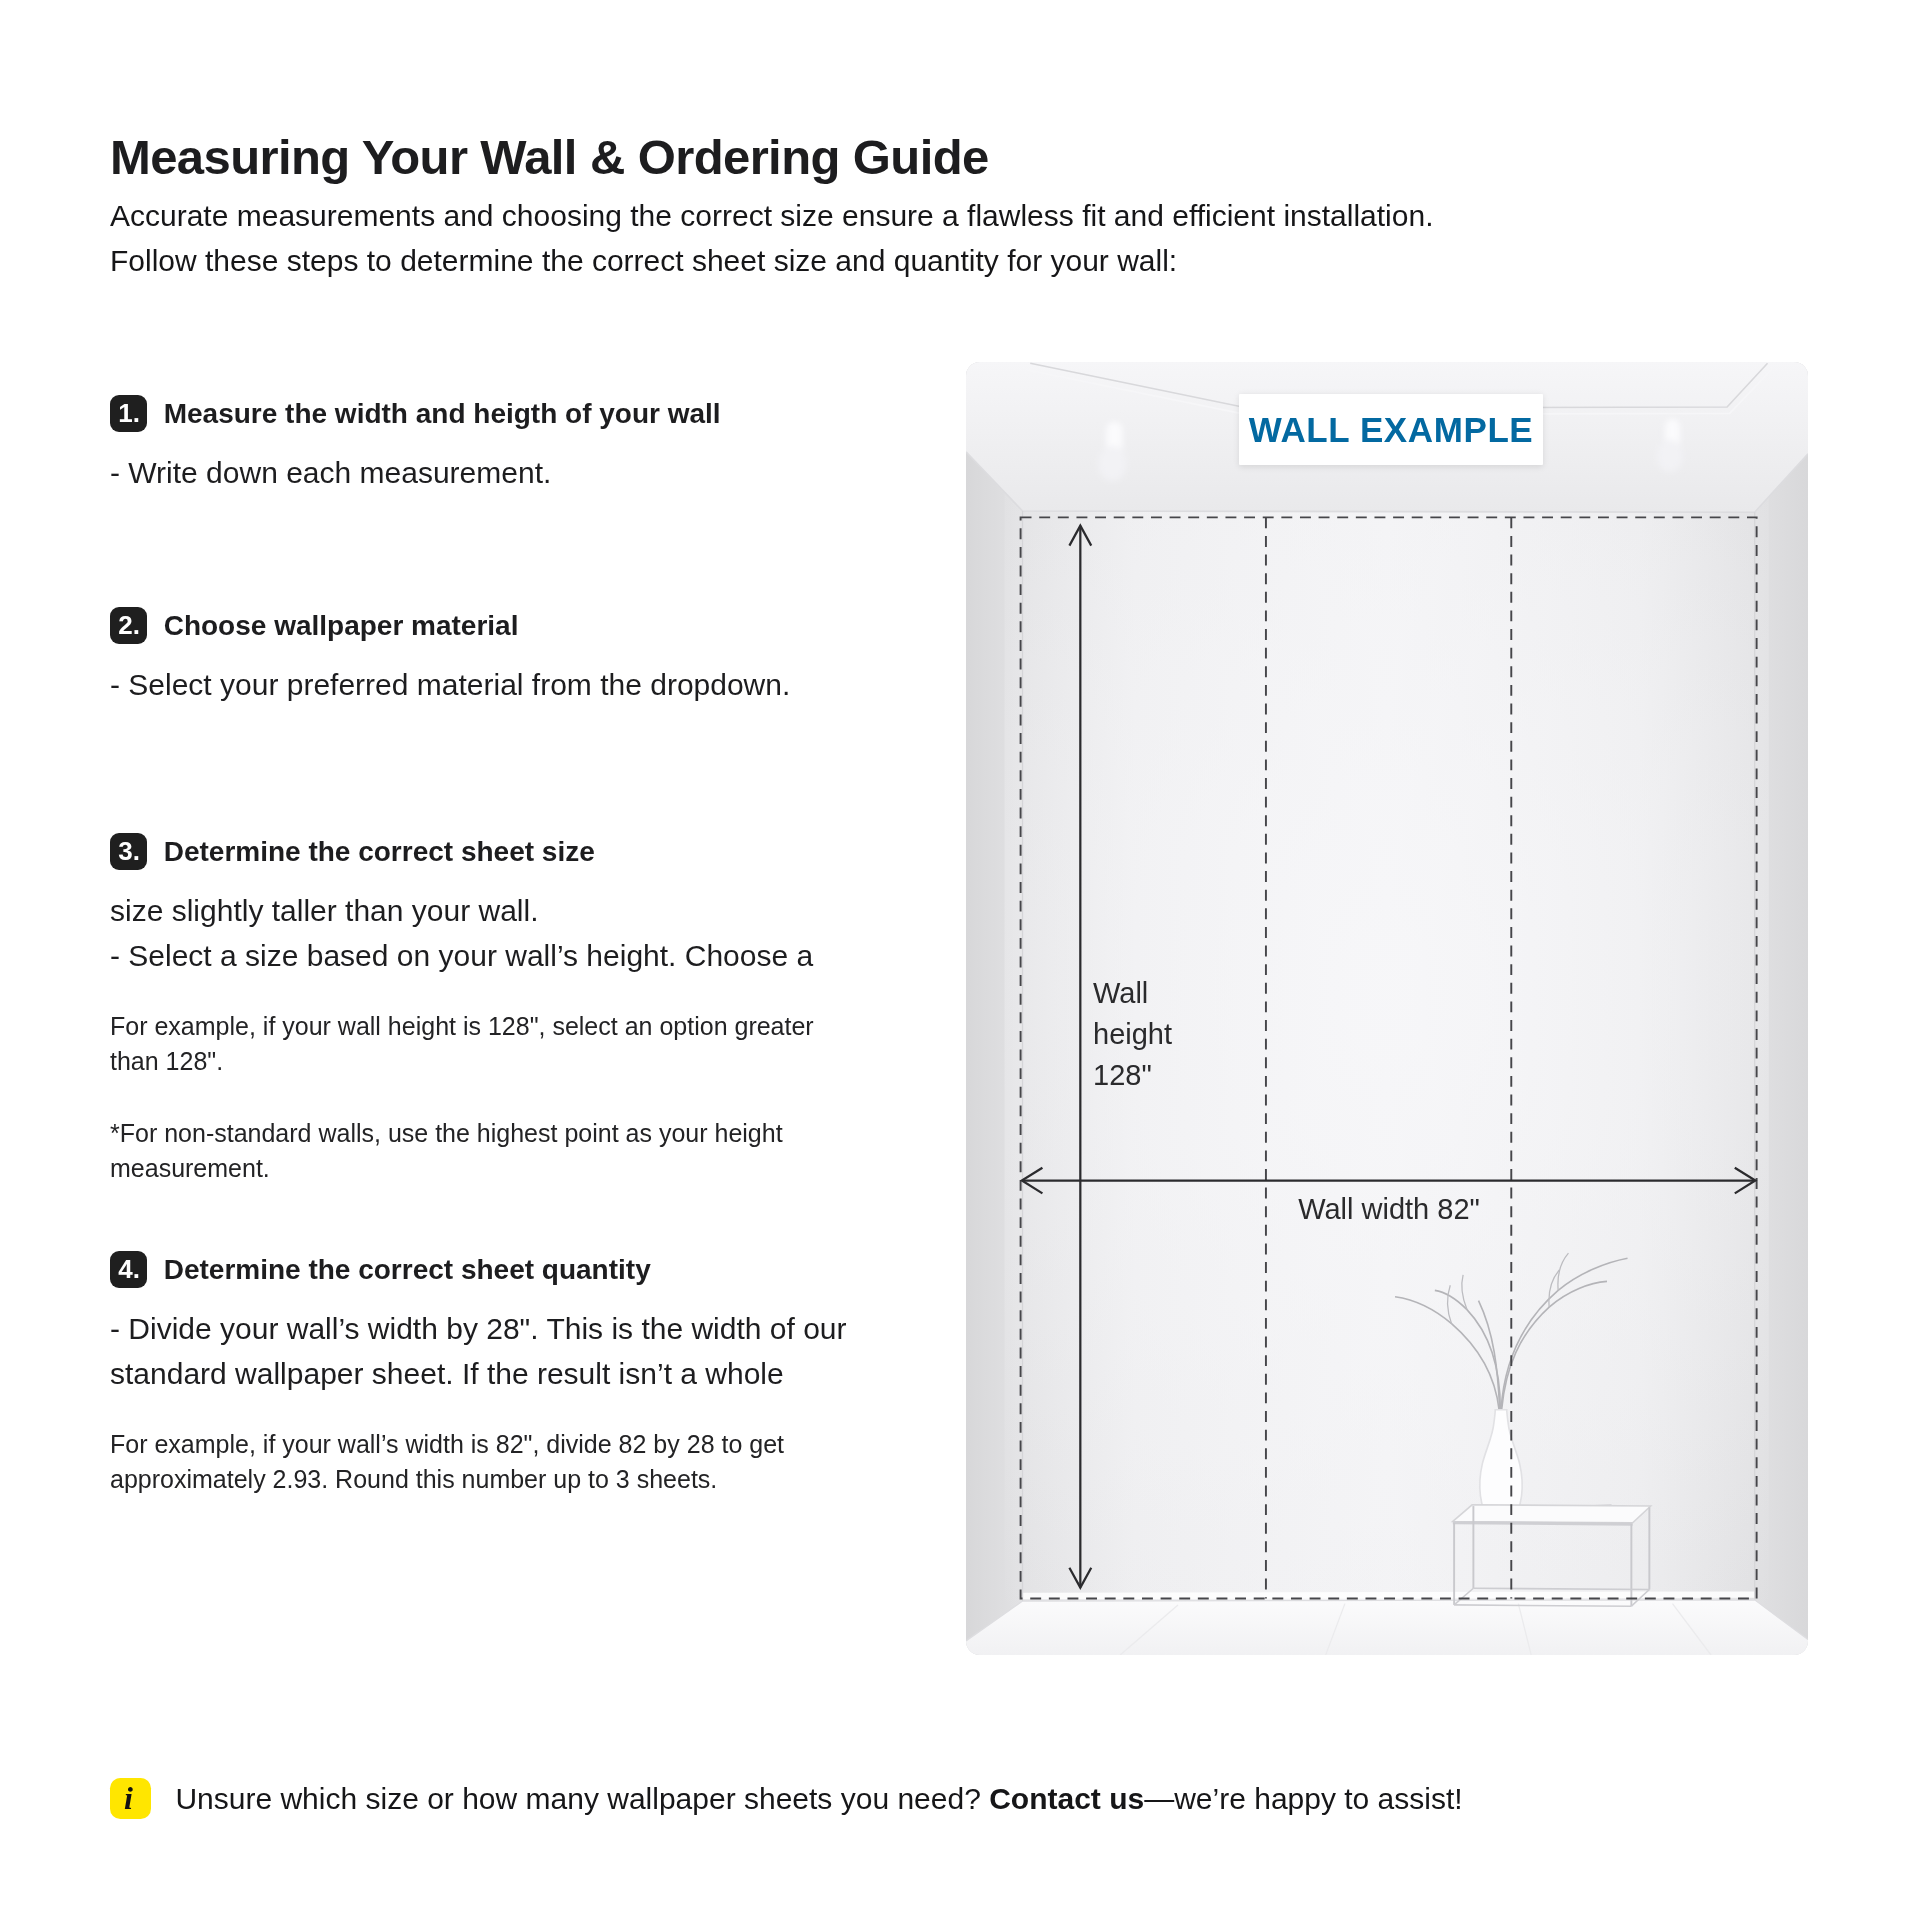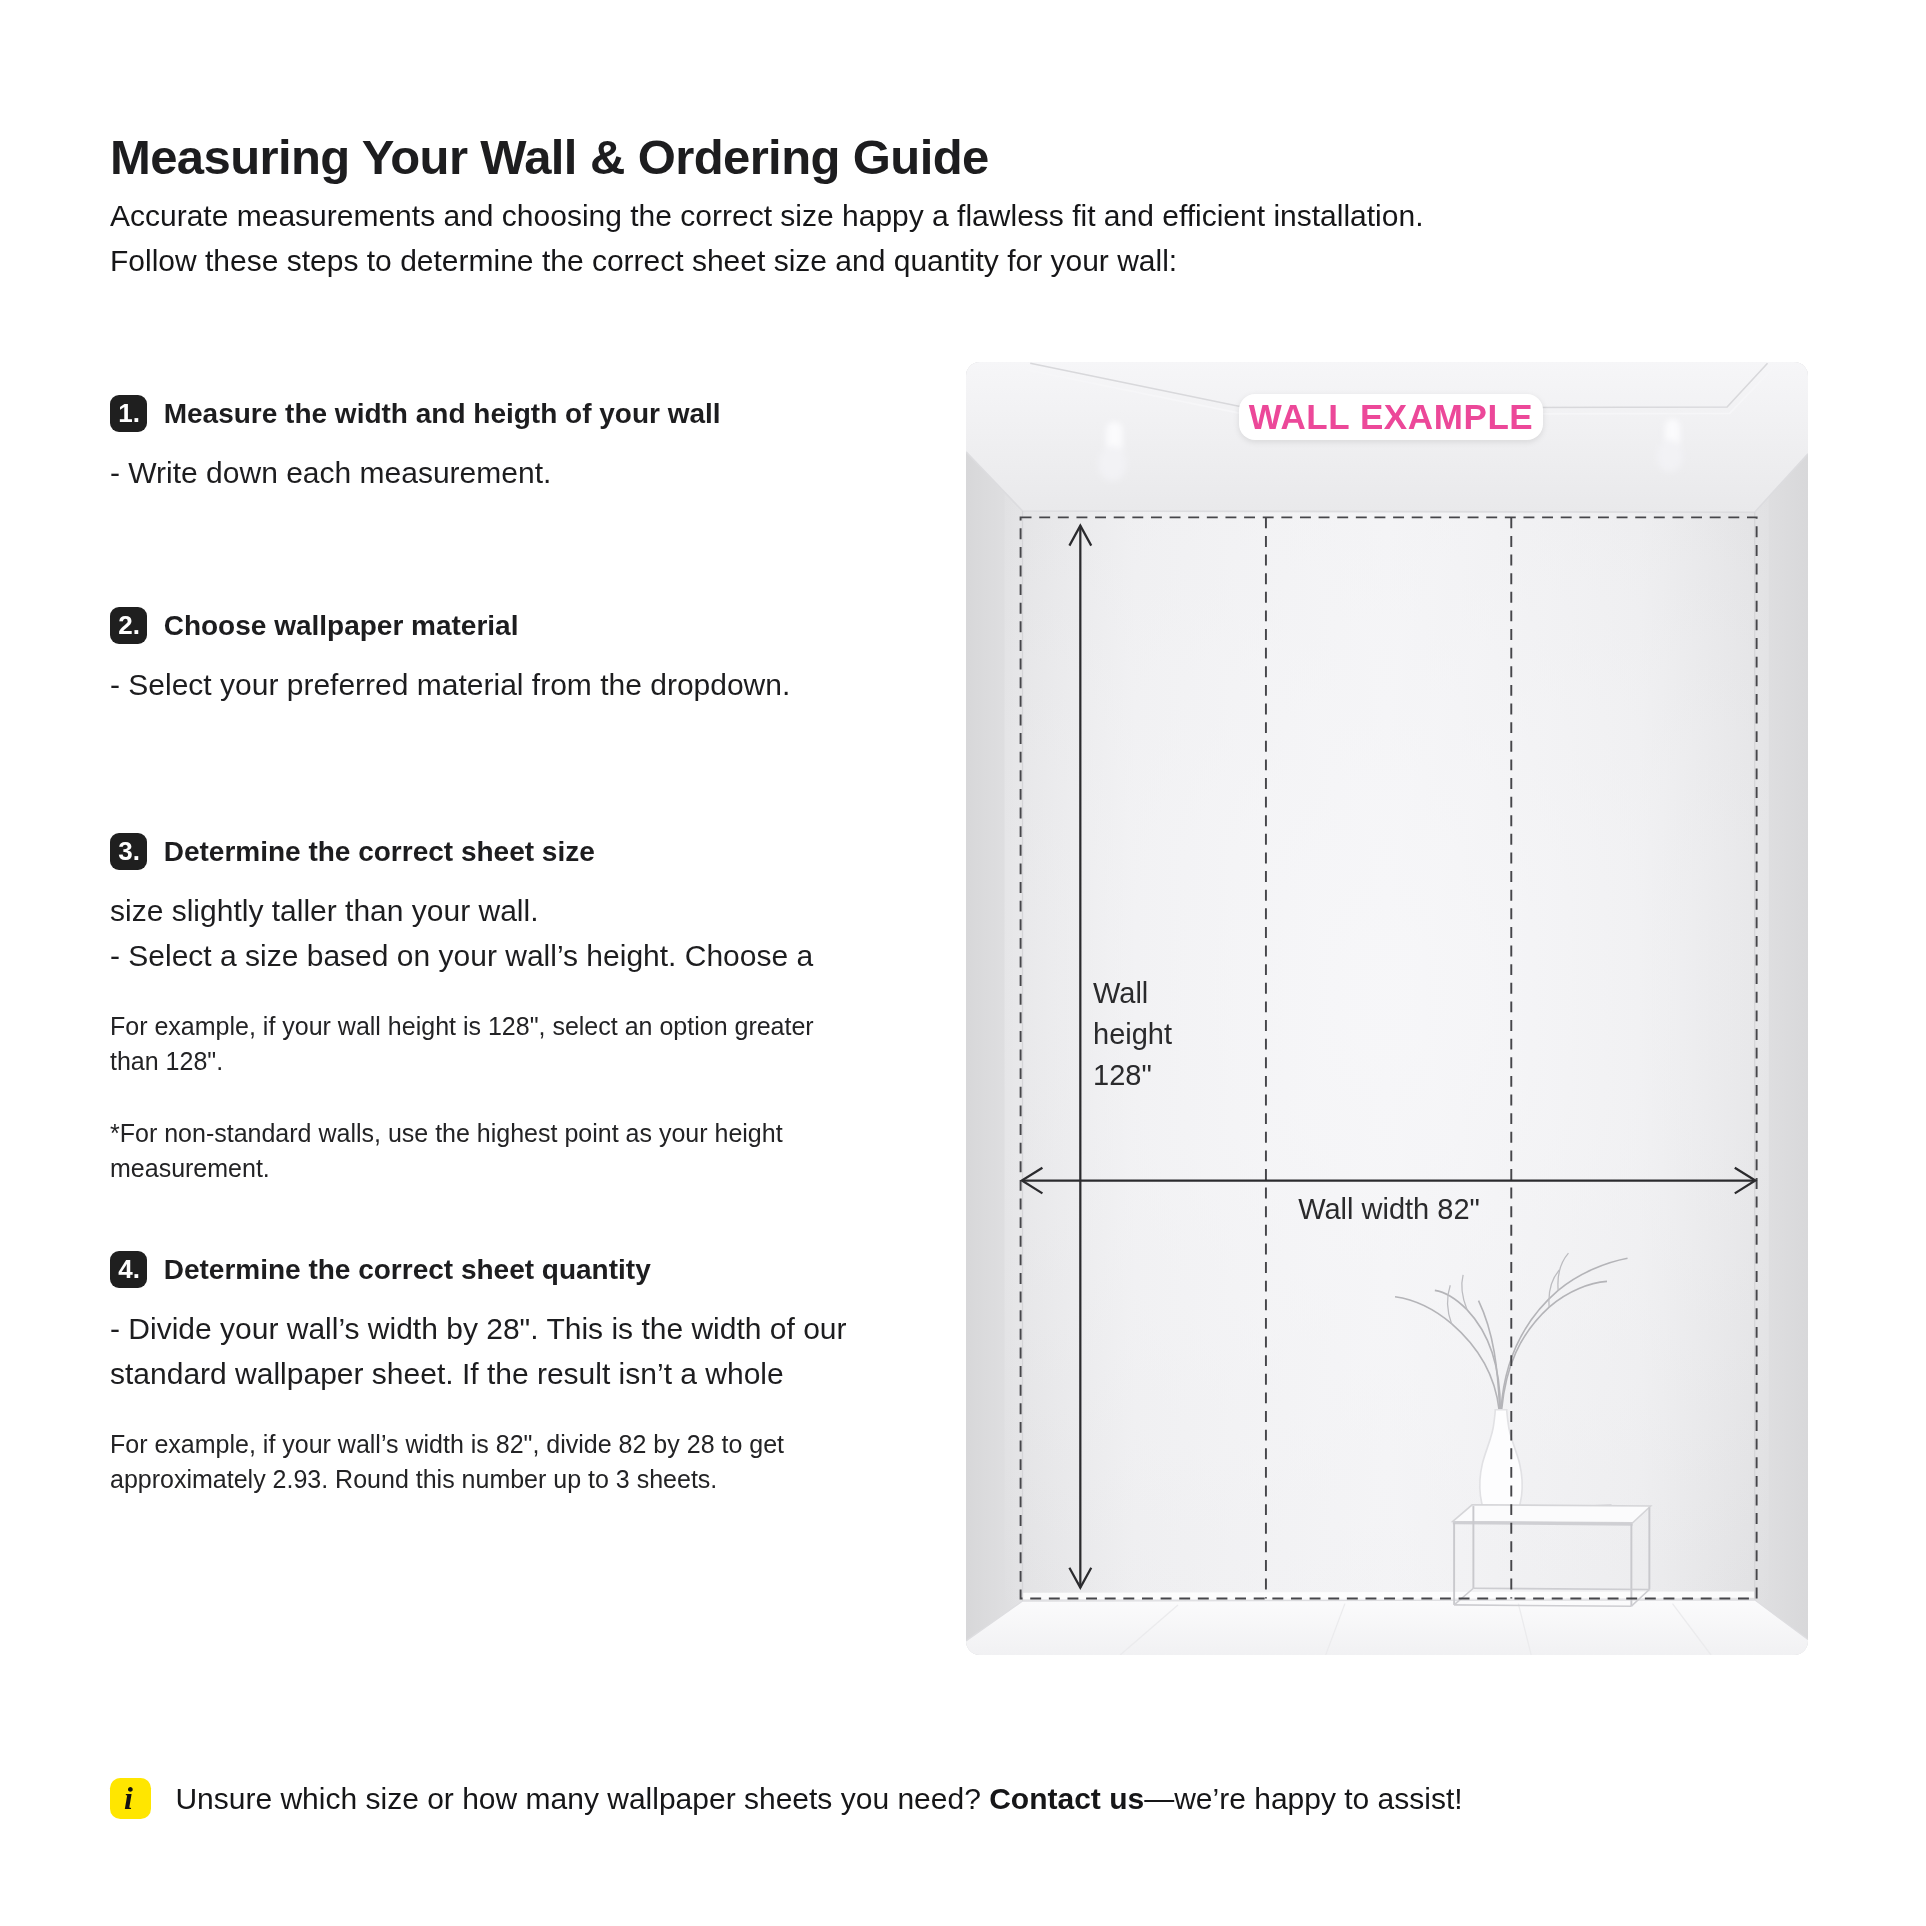--- a/index.html
+++ b/index.html
@@ -43,25 +43,25 @@
   #step-3{top:833px;}
   #step-4{top:1251px;}
 
   
   .photo{
     left:966px;top:362px;width:842px;height:1293px;
     border-radius:14px;overflow:hidden;background:#ececee;
   }
   .photo svg{position:absolute;left:0;top:0;width:100%;height:100%;}
   .wall-badge{
-    position:absolute;left:273px;top:32px;width:304px;height:46px;
-    background:#ffffff;border-radius:16px;
+    position:absolute;left:273px;top:32px;width:304px;height:71px;
+    background:#ffffff;border-radius:1px;
     box-shadow:0 1.9px 6.4px rgba(0,0,0,0.10);
     display:flex;align-items:center;justify-content:center;
-    font-size:35px;font-weight:700;letter-spacing:0.6px;color:#ec4899;
+    font-size:35px;font-weight:700;letter-spacing:0.6px;color:#0369a1;
   }
   .wall-height-label{
     position:absolute;left:127px;top:611px;
     font-size:29px;line-height:41px;color:#2a2a2c;font-weight:400;
   }
   .wall-width-label{
     position:absolute;left:55px;top:831px;width:736px;
     text-align:center;font-size:29px;color:#2a2a2c;font-weight:400;
   }
 
@@ -81,21 +81,21 @@
   .footer-text b{font-weight:700;}
 </style>
 </head>
 <body>
 
 <div id="page">
 
   <h1 class="abs page-title">Measuring Your Wall &amp; Ordering Guide</h1>
 
   <div class="abs intro">
-    <div>Accurate measurements and choosing the correct size happy a flawless fit and efficient installation.</div>
+    <div>Accurate measurements and choosing the correct size ensure a flawless fit and efficient installation.</div>
     <div>Follow these steps to determine the correct sheet size and quantity for your wall:</div>
   </div>
 
   <div class="abs step" id="step-1">
     <div class="step-header">
       <div class="step-num">1.</div>
       <div class="step-title">Measure the width and heigth of your wall</div>
     </div>
     <div class="step-body">
       <div>- Write down each measurement.</div>

